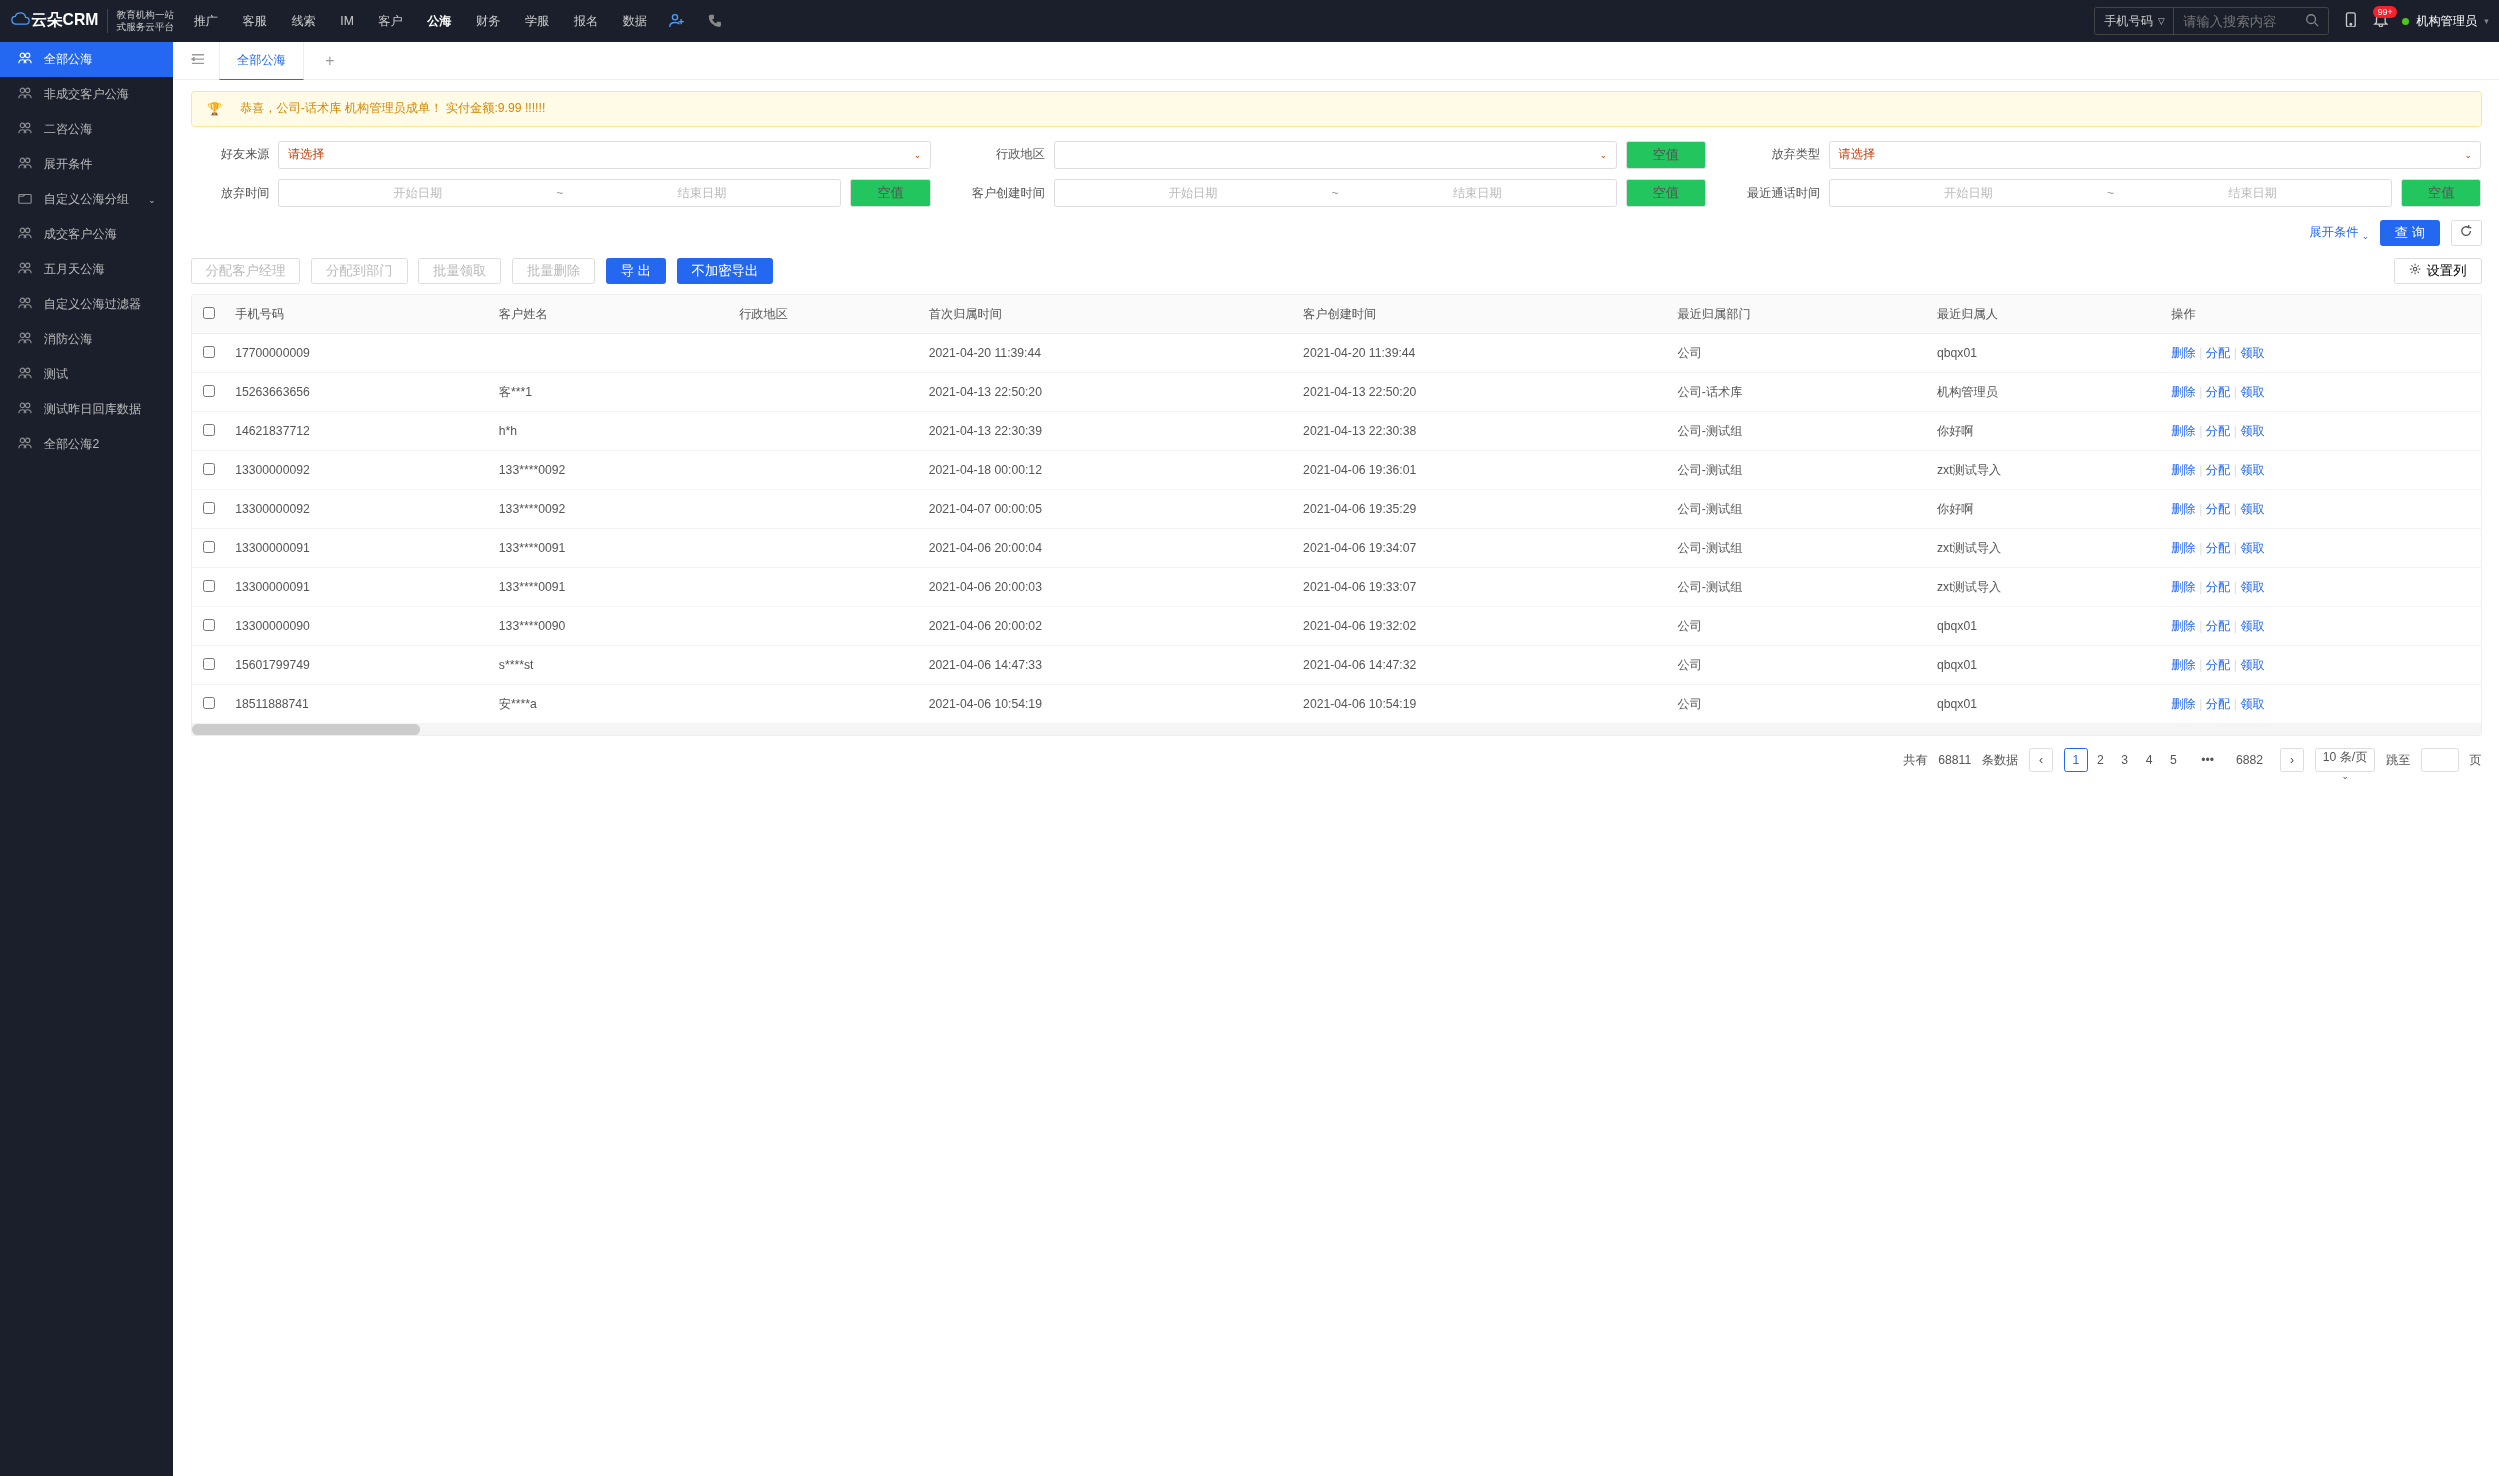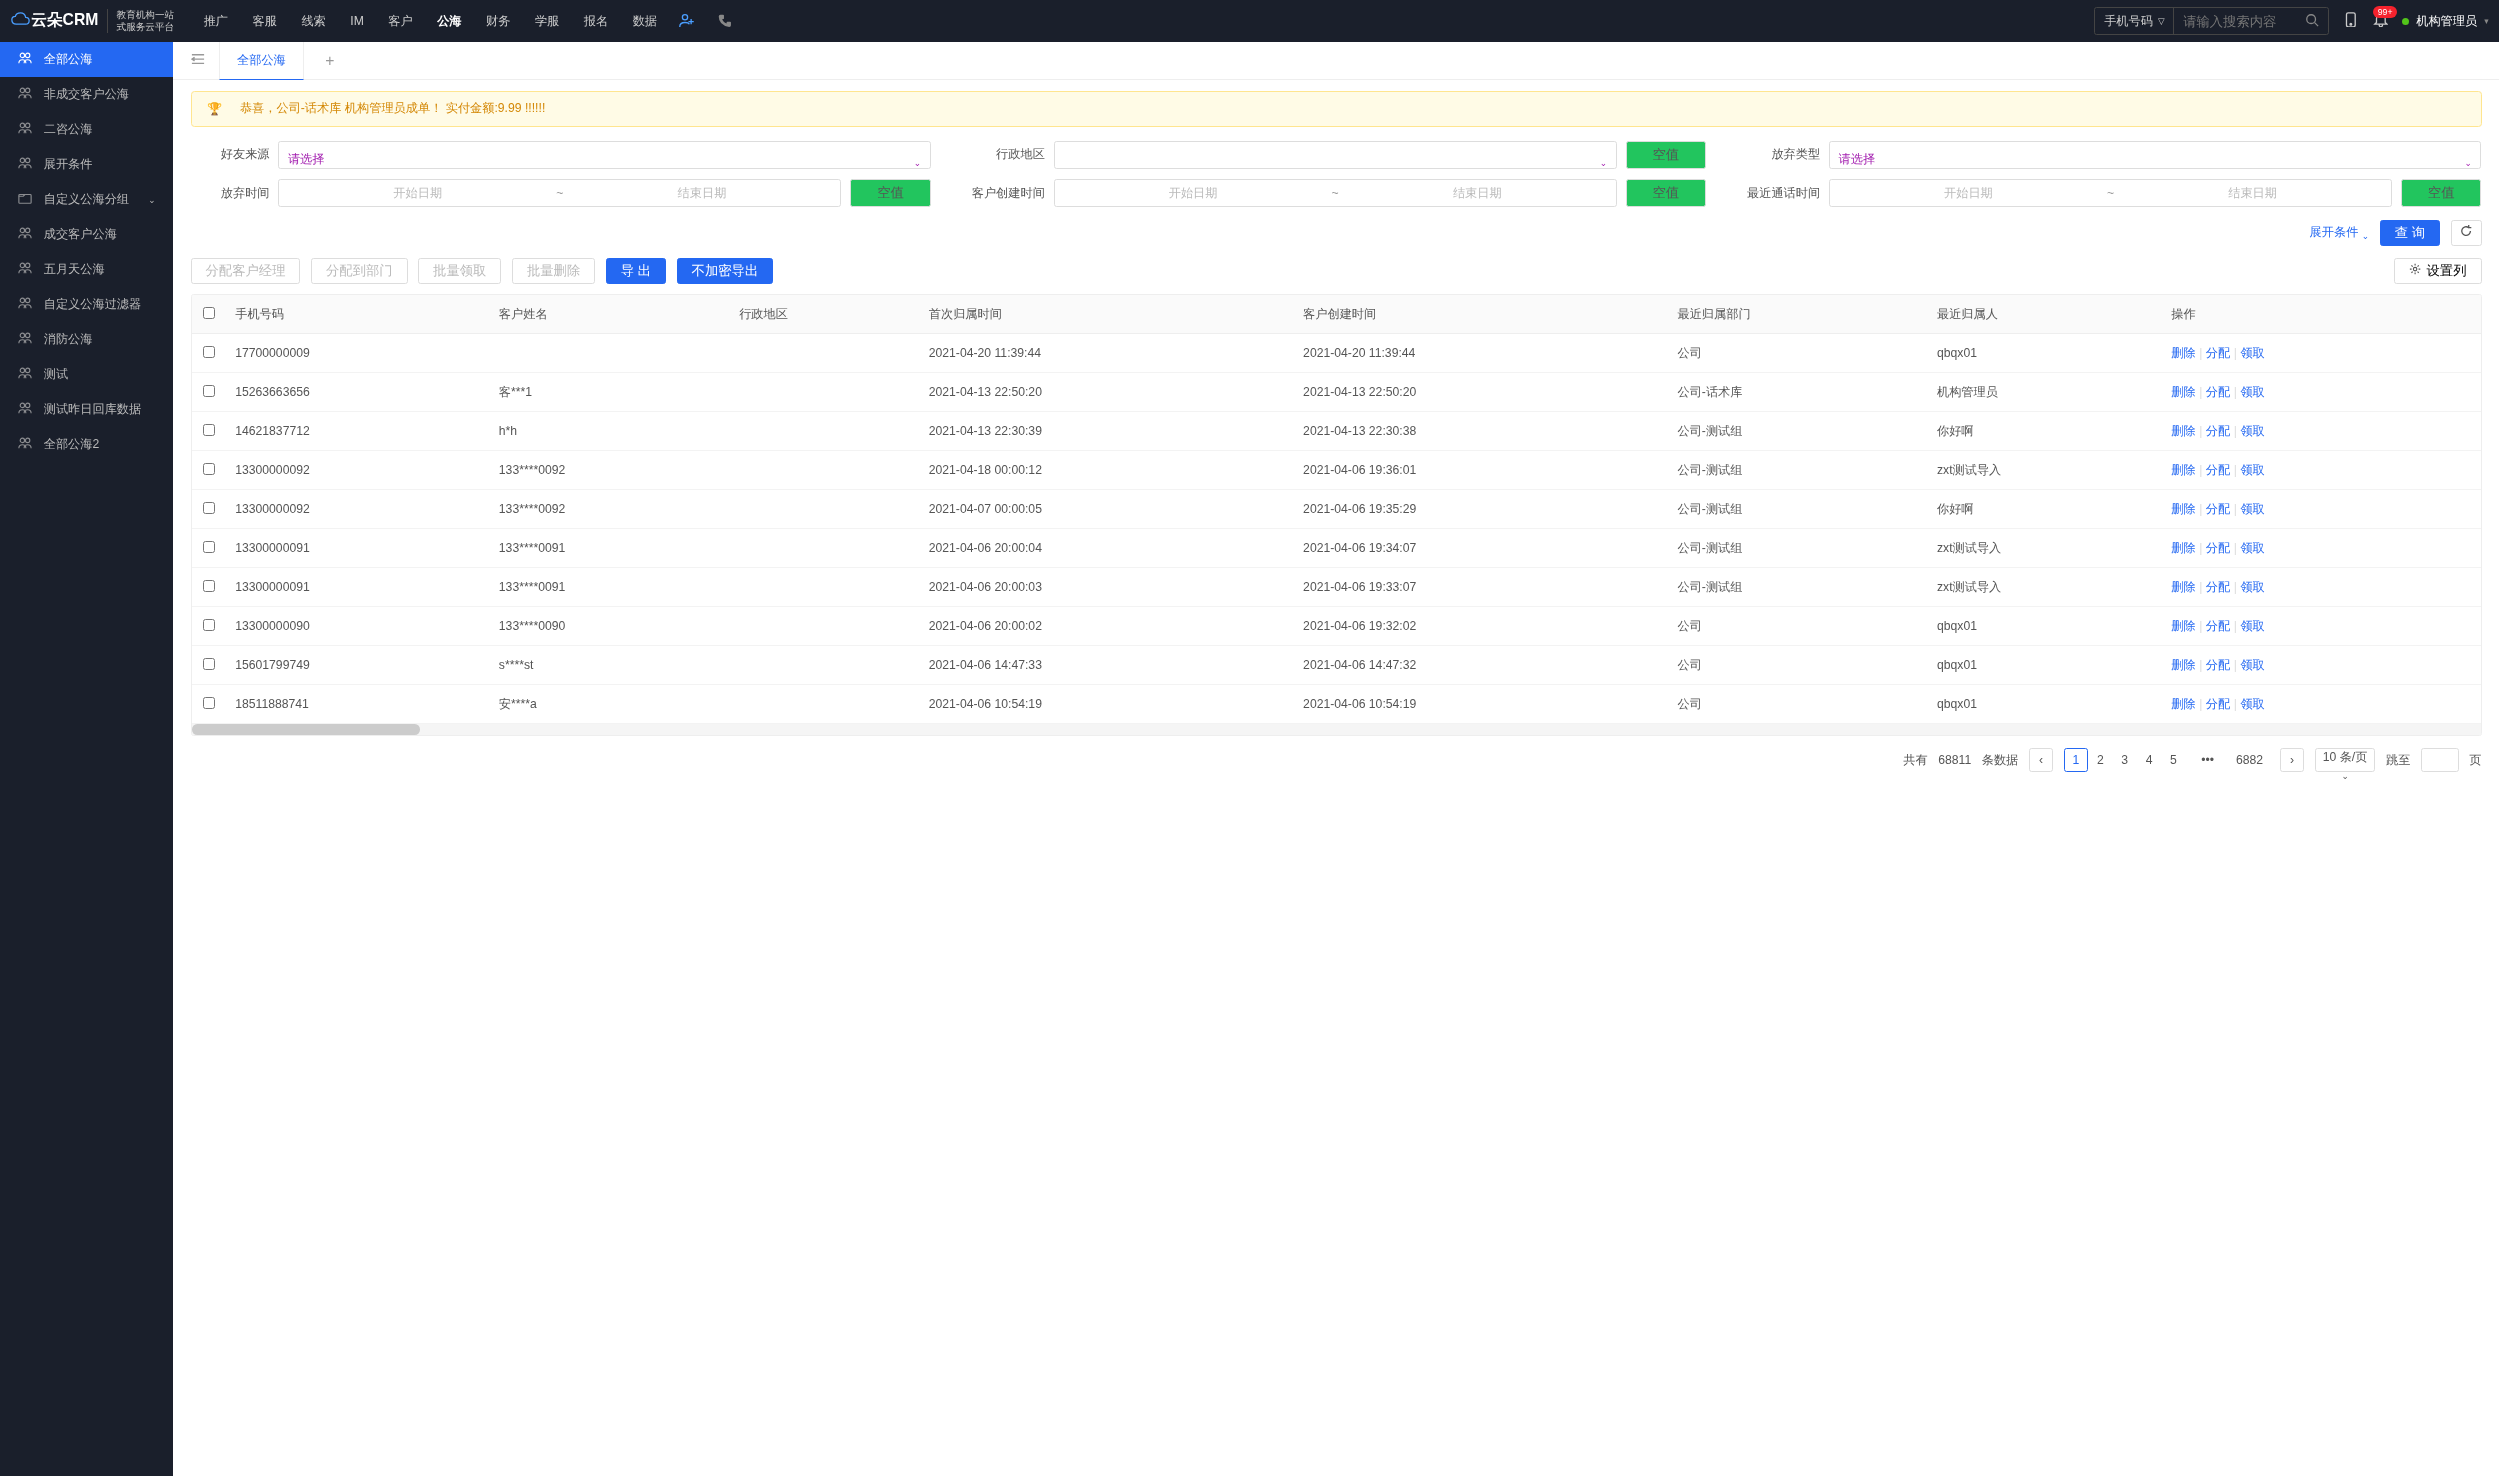--- a/index.html
+++ b/index.html
@@ -1,20 +1,20 @@
 <!DOCTYPE html>
 <html style="font-size:14px"><head>
 <meta charset="utf-8">
 <style>
 * { margin: 0; padding: 0; box-sizing: border-box; }
 body { font-family: -apple-system, "PingFang SC", "Microsoft YaHei", sans-serif; font-size: 12.2px; color: #333; background: #fff; }
 
 
 .header { height: 42px; background: #1a1f2b; display: flex; align-items: center; padding: 0 10.5px; color: #ccc; }
-.logo-area { display: flex; align-items: center; margin-right: 19px; }
+.logo-area { display: flex; align-items: center; margin-right: 9px; }
 .logo-text { color: #fff; font-weight: bold; font-size: 15.7px; display: flex; align-items: center; }
 .logo-cloud { margin-right: 1.7px; }
 .logo-divider { width: 0.9px; height: 24.4px; background: #444; margin: 0 8.7px; }
 .logo-sub { font-size: 9.6px; color: #ccc; line-height: 1.2; }
 .nav-items { display: flex; gap: 3.5px; }
 .nav-item { padding: 0 10.5px; height: 26px; display: flex; align-items: center; cursor: pointer; color: #ccc; }
 .nav-item.active { color: #fff; font-weight: 600; }
 .nav-icon { padding: 0 10.5px; height: 42px; display: flex; align-items: center; cursor: pointer; color: #888; }
 .header-right { margin-left: auto; display: flex; align-items: center; gap: 14px; }
 .search-group { display: flex; align-items: center; border: 0.9px solid #444; border-radius: 2.6px; height: 28px; }
@@ -46,21 +46,21 @@
 .tab-add { padding: 0 14px; color: #999; cursor: pointer; font-size: 15.7px; }
 
 .content { flex: 1; overflow: auto; padding: 10.5px 17.5px; }
 
 .alert { border: 0.9px solid #ffe58f; background: #fffbe6; border-radius: 3.5px; padding: 8.7px 15.7px; display: flex; align-items: center; gap: 17.5px; color: #d48806; margin-bottom: 14px; }
 .trophy { color: #faad14; }
 
 .filters { display: grid; grid-template-columns: repeat(3, 1fr); gap: 10.5px 35px; margin-bottom: 12.2px; }
 .filter-row { display: flex; align-items: center; gap: 8.7px; }
 .filter-label { width: 79px; text-align: right; color: #555; flex-shrink: 0; }
-.select-box { flex: 1; height: 28px; border: 0.9px solid #ddd; border-radius: 2.6px; padding: 0 8.7px; display: flex; align-items: flex-end; justify-content: space-between; color: #a21caf; cursor: pointer; background: #fff; }
+.select-box { flex: 1; height: 28px; border: 0.9px solid #ddd; border-radius: 2.6px; padding: 0 8.7px; display: flex; align-items: center; justify-content: space-between; color: #c2410c; cursor: pointer; background: #fff; }
 .date-range { flex: 1; height: 28px; border: 0.9px solid #ddd; border-radius: 2.6px; display: flex; align-items: center; padding: 0 8.7px; color: #bbb; background: #fff; }
 .date-range span.sep { margin: 0 8.7px; color: #999; }
 .date-range .ph { flex: 1; text-align: center; }
 .null-btn { height: 28px; padding: 0 26px; border: 0.9px solid #ddd; border-radius: 2.6px; background: #22c55e; cursor: pointer; color: #555; }
 
 .action-bar { display: flex; align-items: center; justify-content: flex-end; gap: 10.5px; margin-bottom: 12.2px; }
 .expand-link { color: #2468f2; cursor: pointer; display: flex; align-items: flex-end; gap: 3.5px; }
 .btn { height: 24px; padding: 12px 14px; border-radius: 2.6px; cursor: pointer; border: 0.9px solid #ddd; background: #fff; display: inline-flex; align-items: center; }
 .btn-primary { background: #2468f2; color: #fff; border-color: #2468f2; }
 .refresh-btn { width: 31px; justify-content: center; }

